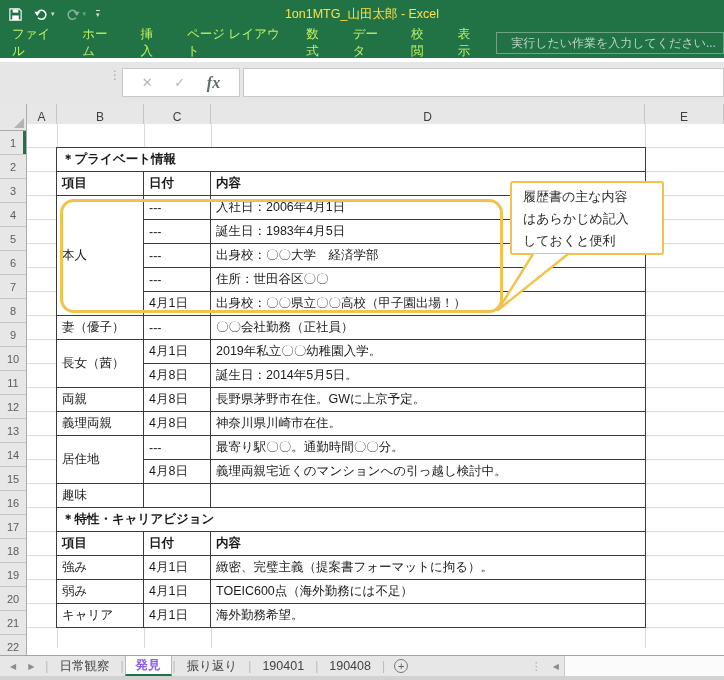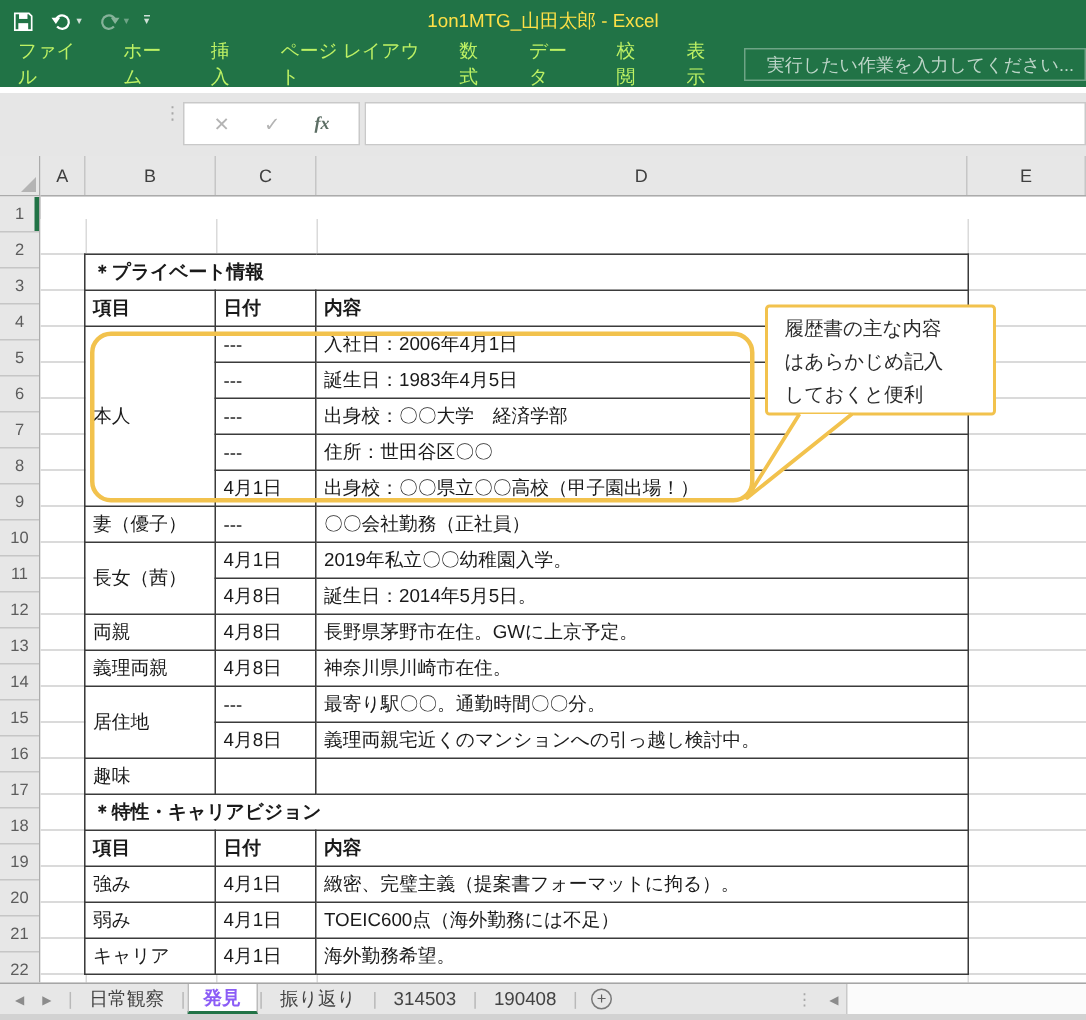--- a/index.html
+++ b/index.html
@@ -31,40 +31,40 @@
   .formularow { position:absolute; left:0; top:62px; width:724px; height:42px; background:#e6e6e6; }
   .namebox { position:absolute; left:5px; top:6px; width:100px; height:29px; background:#fff;
              border:1px solid #c9c9c9; display:flex; align-items:center; }
   .namebox .val { font-size:13px; color:#2f2f2f; padding-left:8px; flex:1; }
   .namebox .caret2 { font-size:8px; color:#8a8a8a; padding-right:6px; }
   .dots-sep { position:absolute; left:109px; top:10px; color:#a8a8a8; font-size:12px; letter-spacing:0; line-height:7px; }
   .fxbox { position:absolute; left:122px; top:6px; width:118px; height:29px; background:#fff;
            border:1px solid #c9c9c9; display:flex; align-items:center; justify-content:space-around; padding:0 8px; }
   .fx-x, .fx-check { color:#b4b4b4; font-size:13px; }
   .fx-label { font-family:"Liberation Serif","DejaVu Serif",serif; font-style:italic; font-weight:bold;
-              color:#5c6e64; font-size:12px; }
+              color:#5c6e64; font-size:16px; }
   .formulafield { position:absolute; left:243px; top:6px; width:481px; height:29px; background:#fff;
                   border:1px solid #c9c9c9; font-size:12px; padding-left:6px; color:#333; line-height:27px; }
 
   
   .sheet { position:absolute; left:0; top:104px; width:724px; height:551px; background:#fff; }
   .corner { position:absolute; left:0; top:0; width:27px; height:27px; background:#e7e7e7;
             border-right:1px solid #ababab; border-bottom:1px solid #ababab; }
   .corner:after { content:""; position:absolute; right:2px; bottom:2px; border-style:solid;
                   border-width:0 0 10px 10px; border-color:transparent transparent #b4b4b4 transparent; }
   .colheaders { position:absolute; left:27px; top:0; width:697px; height:27px; background:#e7e7e7;
                 border-bottom:1px solid #ababab; }
   .colhead { position:absolute; top:0; height:26px; display:flex; align-items:center; justify-content:center;
              font-size:12px; color:#3f3f3f; border-right:1px solid #c6c6c6; }
   .rowheaders { position:absolute; left:0; top:27px; width:27px; height:524px; background:#e7e7e7;
                 border-right:1px solid #ababab; overflow:hidden; }
   .rowhead { position:absolute; left:0; width:26px; height:24px; display:flex; align-items:center;
              justify-content:center; font-size:11px; color:#5c5c5c; border-bottom:1px solid #c6c6c6; }
   .rowhead.sel { box-shadow:inset -3px 0 0 #217346; }
-  .cellsarea { position:absolute; left:27px; top:42px; width:697px; height:524px; overflow:hidden; background:#fff;
+  .cellsarea { position:absolute; left:27px; top:20px; width:697px; height:524px; overflow:hidden; background:#fff;
     background-image:repeating-linear-gradient(to bottom, transparent 0px, transparent 23px, #dadada 23px, #dadada 24px); }
   .vline { position:absolute; top:0; width:1px; height:524px; background:#dadada; }
 
   
   table.xl { position:absolute; left:29px; top:23px; border-collapse:collapse; table-layout:fixed; width:589px; }
   table.xl td { border:1px solid #3b3b3b; height:24px; font-size:12.5px; color:#1a1a1a; padding:0 0 0 5px;
                 white-space:nowrap; overflow:hidden; background:#fff; vertical-align:middle; }
   td.sectionrow { font-weight:bold; font-size:13px; }
   td.hdr { background:#9f9f9f; color:#ffffff; font-weight:bold; }
 
@@ -318,21 +318,21 @@
       <span>▶</span>
     </div>
     <div id="stabs" style="display:flex; align-items:stretch;">
         <div class="tabsep">|</div>
         <div class="stab">日常観察</div>
         <div class="tabsep">|</div>
         <div class="stab active">発見</div>
         <div class="tabsep">|</div>
         <div class="stab">振り返り</div>
         <div class="tabsep">|</div>
-        <div class="stab">314503</div>
+        <div class="stab">190401</div>
         <div class="tabsep">|</div>
         <div class="stab">190408</div>
         <div class="tabsep">|</div>
         <div class="addsheet">
           <span class="circle">+</span>
         </div>
       </div>
     <div class="bar-dots">⋮</div>
     <div class="scroll-left">◀</div>
     <div class="scrolltrack"></div>

